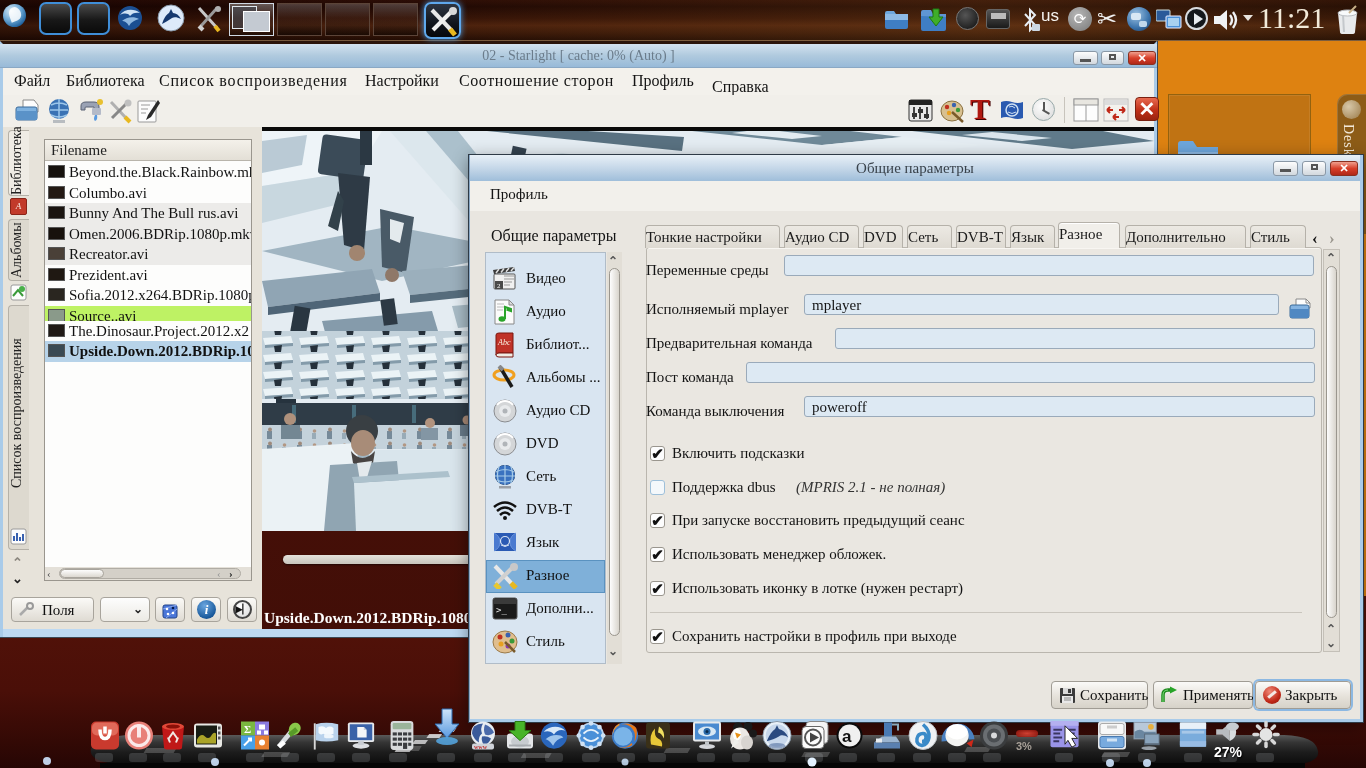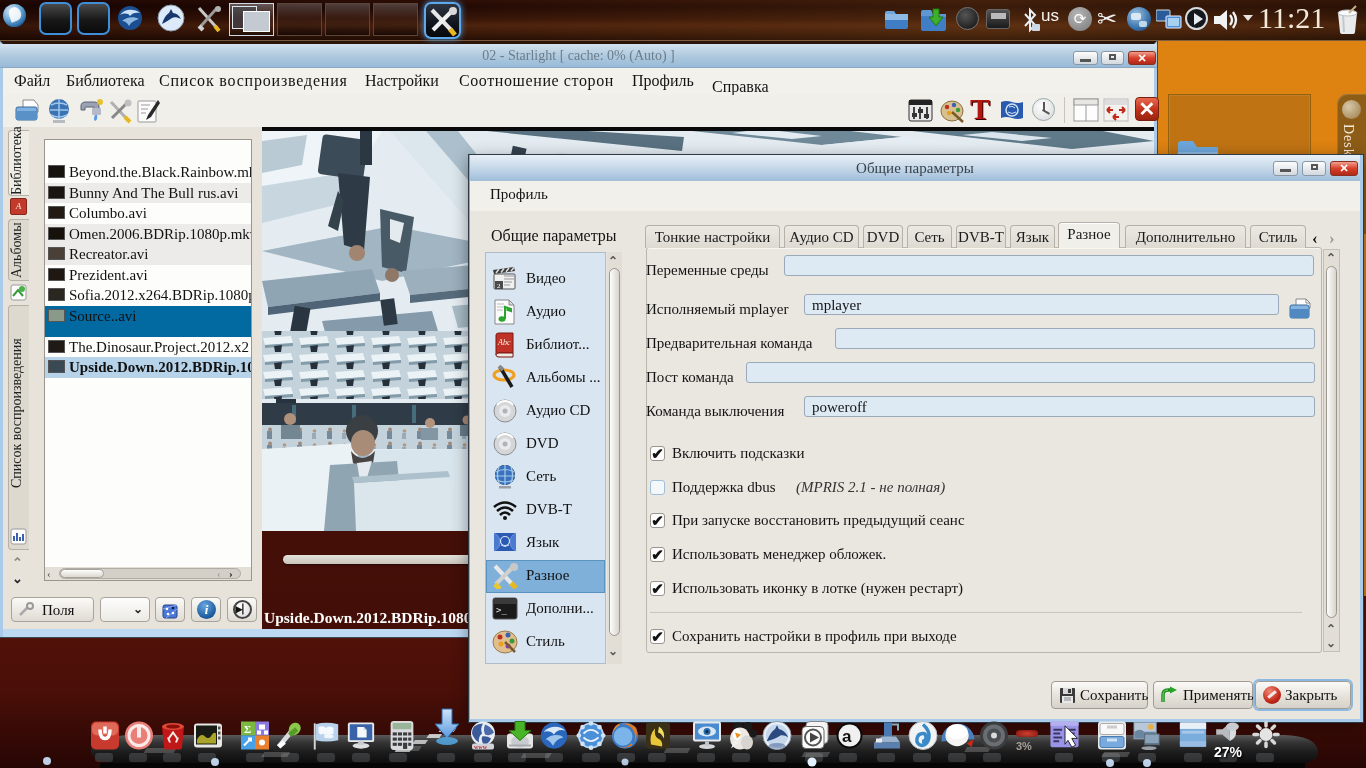--- a/index.html
+++ b/index.html
@@ -4,21 +4,21 @@
 *{margin:0;padding:0;box-sizing:border-box;-webkit-font-smoothing:antialiased}
 html,body{width:1366px;height:768px;overflow:hidden}
 body{position:relative;background:#de8211;font-family:"Liberation Serif",serif}
 .abs{position:absolute}
 
 .it{position:absolute;left:0;width:119px;height:33px;white-space:nowrap}
 .it .ic{width:26px;height:26px;position:absolute;left:6px;top:3px}
 .it span{position:absolute;left:40px;top:7px}
 .it.sel{background:#7fb0d9;box-shadow:inset 0 0 0 1px #5a92c0}
 #form .abs,#checks .abs,#tabs .tab{white-space:nowrap}
-.tab{position:absolute;top:0;height:23px;background:linear-gradient(180deg,#ece9e3,#dedad2);border:1px solid #b5b1a9;border-bottom:none;border-radius:4px 4px 0 0;text-align:center;line-height:22px}
+.tab{position:absolute;top:0;height:23px;background:linear-gradient(180deg,#ece9e3,#dedad2);border:1px solid #b5b1a9;border-bottom:none;border-radius:4px 4px 0 0;line-height:22px}
 .tab.active{top:-3px;height:26px;background:#f1efea;box-shadow:inset 0 1px 0 #fff}
 .inp{position:absolute;height:21px;background:#dde9f3;border:1px solid #9aaaba;border-radius:3px;font-size:15px;color:#141414;padding-left:7px;line-height:20px}
 .cb{position:absolute;width:15px;height:15px;background:#fdfdfd;border:1px solid #9a968e;border-radius:3px;font-size:15px;font-weight:bold;line-height:14px;text-align:center;color:#111;font-family:'Liberation Sans',sans-serif}
 .cbe{border-color:#9ec0da;background:#f4f8fb}
 .btn{height:28px;border-radius:4px;background:linear-gradient(180deg,#fbfaf8,#e4e0d8 60%,#d6d2c9);border:1px solid #a09c94;font-size:15px;color:#111;white-space:nowrap}
 .btn span{vertical-align:top;line-height:26px}
 .dk{position:absolute;top:30px;width:30px;height:31px}
 .th{display:inline-block;width:17px;height:13px;margin:3px 4px -1px 3px;border:1px solid #555}
 </style></head>
 <body>
@@ -153,29 +153,30 @@
           <div style="writing-mode:vertical-rl;transform:rotate(180deg);font-size:14px;color:#222;width:19px;height:215px;text-align:center">Список воспроизведения</div>
         <svg class="abs" style="left:1px;top:222px" width="17" height="17" viewBox="0 0 17 17">
             <rect x="1" y="1" width="15" height="15" rx="2" fill="#fdfdfd" stroke="#9a9a9a"></rect>
             <path d="M4 13 L4 8 M7 13 L7 5 M10 13 L10 9 M13 13 L13 6" stroke="#3a62b0" stroke-width="2"></path>
           </svg>
       </div>
       <div class="abs" style="left:9px;top:428px;color:#8a867e;font-size:13px;font-weight:bold">⌃</div>
       <div class="abs" style="left:9px;top:444px;color:#222;font-size:13px;font-weight:bold">⌄</div>
 
       <div class="abs" style="left:41px;top:12px;width:208px;height:442px;background:#fdfdfc;border:1px solid #9a968e">
+        <div class="abs" style="left:0;top:0;width:206px;height:21px;background:linear-gradient(180deg,#f4f1ea,#e3dfd6);border-bottom:1px solid #b8b4ab;font-size:15px;color:#222"><span style="margin-left:6px;line-height:21px">Filename</span></div>
         <div id="rows" style="position:absolute;left:0;top:22px;width:206px;font-size:15px;color:#111">
           <div style="height:20.5px;background:#fdfdfc;white-space:nowrap;overflow:hidden"><span class="th" style="background:#16120e"></span>Beyond.the.Black.Rainbow.mk</div>
+          <div style="height:20.5px;background:#fdfdfc;white-space:nowrap;overflow:hidden"><span class="th" style="background:#241a14"></span>Columbo.avi</div>
           <div style="height:20.5px;background:#ecebe9;white-space:nowrap;overflow:hidden"><span class="th" style="background:#1a1410"></span>Bunny And The Bull rus.avi</div>
-          <div style="height:20.5px;background:#fdfdfc;white-space:nowrap;overflow:hidden"><span class="th" style="background:#241a14"></span>Columbo.avi</div>
           <div style="height:20.5px;background:#ecebe9;white-space:nowrap;overflow:hidden"><span class="th" style="background:#17110c"></span>Omen.2006.BDRip.1080p.mkv</div>
           <div style="height:20.5px;background:#ecebe9;white-space:nowrap;overflow:hidden"><span class="th" style="background:#4a4038"></span>Recreator.avi</div>
           <div style="height:20.5px;background:#fdfdfc;white-space:nowrap;overflow:hidden"><span class="th" style="background:#1f1812"></span>Prezident.avi</div>
           <div style="height:20.5px;background:#fdfdfc;white-space:nowrap;overflow:hidden"><span class="th" style="background:#2a2620"></span>Sofia.2012.x264.BDRip.1080p.I</div>
-          <div style="height:31px;background:#0369a1;white-space:nowrap;overflow:hidden"><span class="th" style="background:#8a9a8a"></span>Source..avi</div>
+          <div style="height:15px;background:#bef264;white-space:nowrap;overflow:hidden"><span class="th" style="background:#8a9a8a"></span>Source..avi</div>
           <div style="height:20.5px;background:#fdfdfc;white-space:nowrap;overflow:hidden"><span class="th" style="background:#201a16"></span>The.Dinosaur.Project.2012.x2</div>
           <div style="height:20.5px;background:#b7d3e9;font-weight:bold;white-space:nowrap;overflow:hidden"><span class="th" style="background:#3a4a54"></span>Upside.Down.2012.BDRip.108</div>
         </div>
 
         <div class="abs" style="left:0;top:427px;width:206px;height:13px;background:#e4e0d8">
           <div class="abs" style="left:2px;top:0px;color:#555;font-size:11px">‹</div>
           <div class="abs" style="left:14px;top:1px;width:182px;height:11px;border-radius:6px;background:#d4d0c8;border:1px solid #b0aca4"></div>
           <div class="abs" style="left:15px;top:2px;width:44px;height:9px;border-radius:5px;background:linear-gradient(180deg,#fdfdfd,#dcd8d0);border:1px solid #a8a49c"></div>
           <div class="abs" style="left:172px;top:0px;color:#999;font-size:11px">‹</div>
           <div class="abs" style="left:184px;top:0px;color:#222;font-size:11px;font-weight:bold">›</div>

